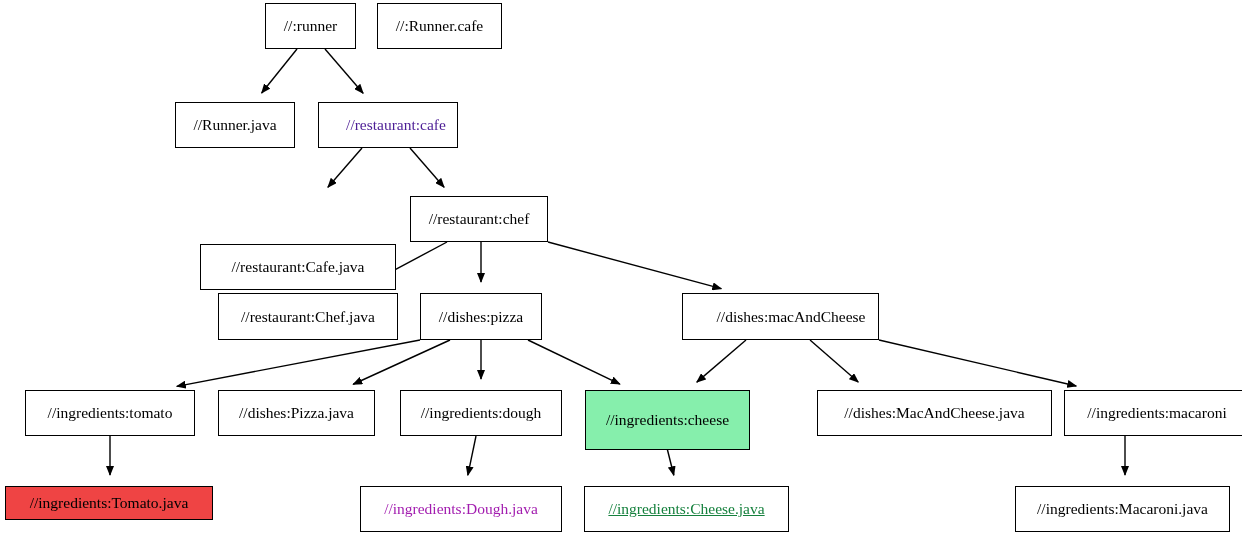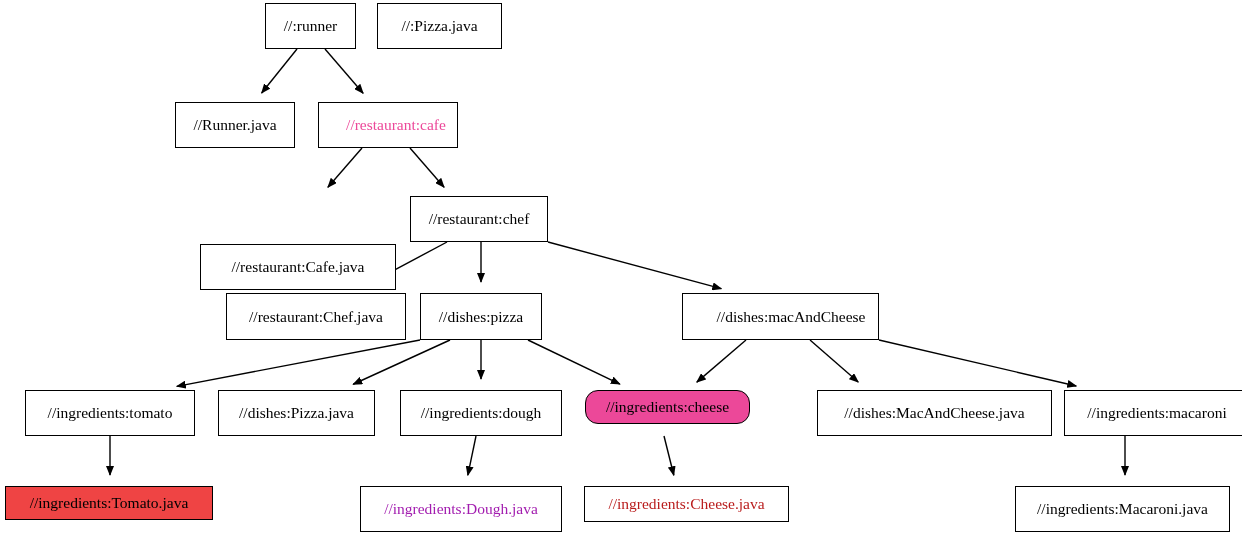--- a/index.html
+++ b/index.html
@@ -77,68 +77,68 @@
         <line x1="664" y1="436" x2="673.8171793746731" y2="475.268717498692" stroke="#000000" stroke-width="1.4" marker-end="url(#arrowhead)"></line>
         <line x1="1125" y1="436" x2="1125" y2="475" stroke="#000000" stroke-width="1.4" marker-end="url(#arrowhead)"></line>
       </g>
   </svg>
 
   <div id="nodes-group">
       <div class="graph-node" style="left: 265px; top: 3px; width: 91px; height: 46px; background: rgb(255, 255, 255); border-color: rgb(0, 0, 0); color: rgb(0, 0, 0);">
         <span class="node-label">//:runner</span>
       </div>
       <div class="graph-node" style="left: 377px; top: 3px; width: 125px; height: 46px; background: rgb(255, 255, 255); border-color: rgb(0, 0, 0); color: rgb(0, 0, 0);">
-        <span class="node-label">//:Pizza.java</span>
+        <span class="node-label">//:Runner.cafe</span>
       </div>
       <div class="graph-node" style="left: 175px; top: 102px; width: 120px; height: 46px; background: rgb(255, 255, 255); border-color: rgb(0, 0, 0); color: rgb(0, 0, 0);">
         <span class="node-label">//Runner.java</span>
       </div>
-      <div class="graph-node" style="left: 318px; top: 102px; width: 140px; height: 46px; background: rgb(255, 255, 255); border-color: rgb(0, 0, 0); color: #ec4899; padding-left: 16px;">
+      <div class="graph-node" style="left: 318px; top: 102px; width: 140px; height: 46px; background: rgb(255, 255, 255); border-color: rgb(0, 0, 0); color: #4c1d95; padding-left: 16px;">
         <span class="node-label">//restaurant:cafe</span>
       </div>
       <div class="graph-node" style="left: 200px; top: 196px; width: 196px; height: 46px; background: rgb(255, 255, 255); border-color: rgb(0, 0, 0); color: rgb(0, 0, 0); margin-top: 48px;">
         <span class="node-label">//restaurant:Cafe.java</span>
       </div>
       <div class="graph-node" style="left: 410px; top: 196px; width: 138px; height: 46px; background: rgb(255, 255, 255); border-color: rgb(0, 0, 0); color: rgb(0, 0, 0);">
         <span class="node-label">//restaurant:chef</span>
       </div>
-      <div class="graph-node" style="left: 226px; top: 293px; width: 180px; height: 47px; background: rgb(255, 255, 255); border-color: rgb(0, 0, 0); color: rgb(0, 0, 0); text-align: center;">
+      <div class="graph-node" style="left: 218px; top: 293px; width: 180px; height: 47px; background: rgb(255, 255, 255); border-color: rgb(0, 0, 0); color: rgb(0, 0, 0); text-align: center;">
         <span class="node-label">//restaurant:Chef.java</span>
       </div>
       <div class="graph-node" style="left: 420px; top: 293px; width: 122px; height: 47px; background: rgb(255, 255, 255); border-color: rgb(0, 0, 0); color: rgb(0, 0, 0);">
         <span class="node-label">//dishes:pizza</span>
       </div>
       <div class="graph-node" style="left: 682px; top: 293px; width: 197px; height: 47px; background: rgb(255, 255, 255); border-color: rgb(0, 0, 0); color: rgb(0, 0, 0); padding-left: 21px;">
         <span class="node-label">//dishes:macAndCheese</span>
       </div>
       <div class="graph-node" style="left: 25px; top: 390px; width: 170px; height: 46px; background: rgb(255, 255, 255); border-color: rgb(0, 0, 0); color: rgb(0, 0, 0);">
         <span class="node-label">//ingredients:tomato</span>
       </div>
       <div class="graph-node" style="left: 218px; top: 390px; width: 157px; height: 46px; background: rgb(255, 255, 255); border-color: rgb(0, 0, 0); color: rgb(0, 0, 0);">
         <span class="node-label">//dishes:Pizza.java</span>
       </div>
       <div class="graph-node" style="left: 400px; top: 390px; width: 162px; height: 46px; background: rgb(255, 255, 255); border-color: rgb(0, 0, 0); color: rgb(0, 0, 0);">
         <span class="node-label">//ingredients:dough</span>
       </div>
-      <div class="graph-node" style="left: 585px; top: 390px; width: 165px; height: 34px; background: #ec4899; border-color: rgb(0, 0, 0); color: rgb(0, 0, 0); border-radius: 13px;">
+      <div class="graph-node" style="left: 585px; top: 390px; width: 165px; height: 60px; background: #86efac; border-color: rgb(0, 0, 0); color: rgb(0, 0, 0);">
         <span class="node-label">//ingredients:cheese</span>
       </div>
       <div class="graph-node" style="left: 775px; top: 390px; width: 235px; height: 46px; background: rgb(255, 255, 255); border-color: rgb(0, 0, 0); color: rgb(0, 0, 0); margin-left: 42px;">
         <span class="node-label">//dishes:MacAndCheese.java</span>
       </div>
       <div class="graph-node" style="left: 1064px; top: 390px; width: 186px; height: 46px; background: rgb(255, 255, 255); border-color: rgb(0, 0, 0); color: rgb(0, 0, 0);">
         <span class="node-label">//ingredients:macaroni</span>
       </div>
       <div class="graph-node" style="left: 5px; top: 486px; width: 208px; height: 34px; background: #ef4444; border-color: rgb(0, 0, 0); color: rgb(0, 0, 0);">
         <span class="node-label">//ingredients:Tomato.java</span>
       </div>
       <div class="graph-node" style="left: 360px; top: 486px; width: 202px; height: 46px; background: rgb(255, 255, 255); border-color: rgb(0, 0, 0); color: #a21caf;">
         <span class="node-label">//ingredients:Dough.java</span>
       </div>
-      <div class="graph-node" style="left: 584px; top: 486px; width: 205px; height: 36px; background: rgb(255, 255, 255); border-color: rgb(0, 0, 0); color: #b91c1c;">
+      <div class="graph-node" style="left: 584px; top: 486px; width: 205px; height: 46px; background: rgb(255, 255, 255); border-color: rgb(0, 0, 0); color: #15803d; text-decoration: underline;">
         <span class="node-label">//ingredients:Cheese.java</span>
       </div>
       <div class="graph-node" style="left: 1015px; top: 486px; width: 215px; height: 46px; background: rgb(255, 255, 255); border-color: rgb(0, 0, 0); color: rgb(0, 0, 0);">
         <span class="node-label">//ingredients:Macaroni.java</span>
       </div>
     </div>
 
 </div>
 
 </body></html>

